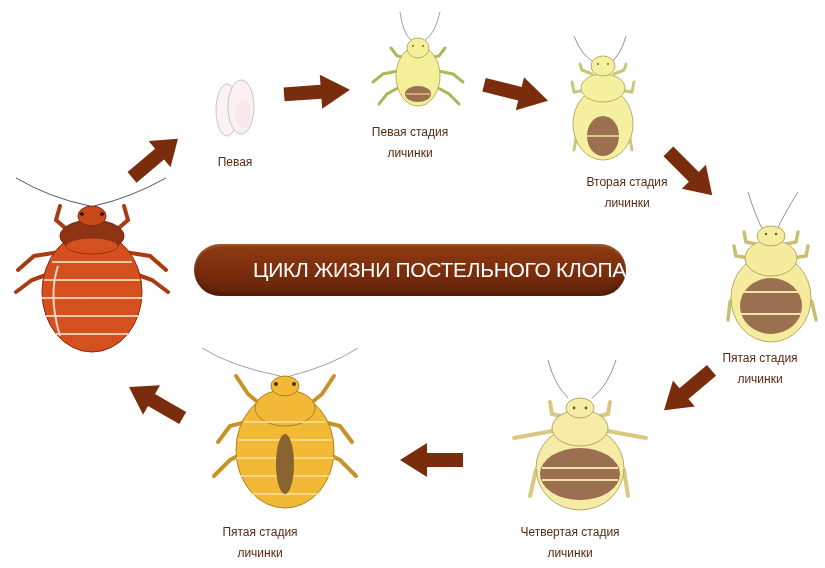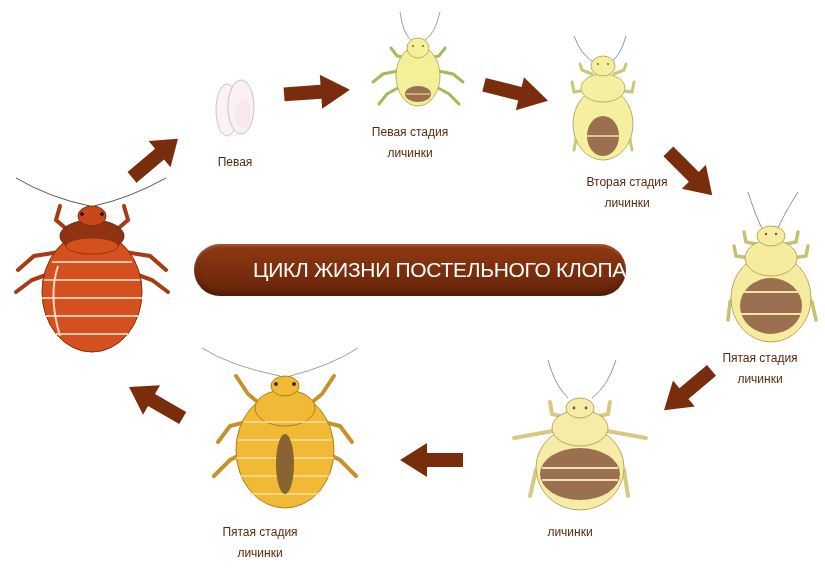--- a/index.html
+++ b/index.html
@@ -162,20 +162,21 @@
     <ellipse cx="80" cy="112" rx="44" ry="42" fill="#f6eca8" stroke="#b8a860" stroke-width="1"></ellipse>
     <ellipse cx="80" cy="72" rx="28" ry="18" fill="#f6eca8" stroke="#b8a860" stroke-width="1"></ellipse>
     <ellipse cx="80" cy="52" rx="14" ry="10" fill="#f6eca8" stroke="#b8a860" stroke-width="1"></ellipse>
     <ellipse cx="80" cy="118" rx="40" ry="26" fill="#9a7050"></ellipse>
     <line x1="42" y1="112" x2="118" y2="112" stroke="#f2e3a8" stroke-width="2"></line>
     <line x1="42" y1="124" x2="118" y2="124" stroke="#f2e3a8" stroke-width="2"></line>
     <circle cx="74" cy="52" r="1.4" fill="#6a5a30"></circle>
       <circle cx="86" cy="52" r="1.4" fill="#6a5a30"></circle>
   </svg>
   <div class="label" style="left:490px;top:522px;width:160px;">
+    <div>Четвертая стадия</div>
     <div>личинки</div>
   </div>
 
   <svg style="left:200px;top:346px;" width="170" height="166" viewBox="0 0 170 166">
     <path d="M2,2 Q30,20 80,30" stroke="#888" stroke-width="0.8" fill="none"></path>
     <path d="M158,2 Q130,20 90,30" stroke="#888" stroke-width="0.8" fill="none"></path>
     <g stroke="#c8922a" stroke-width="4" fill="none" stroke-linecap="round">
       <path d="M60,58 L48,48 L36,30"></path>
         <path d="M110,58 L122,48 L134,30"></path>
       <path d="M54,74 L30,80 L18,96"></path>

